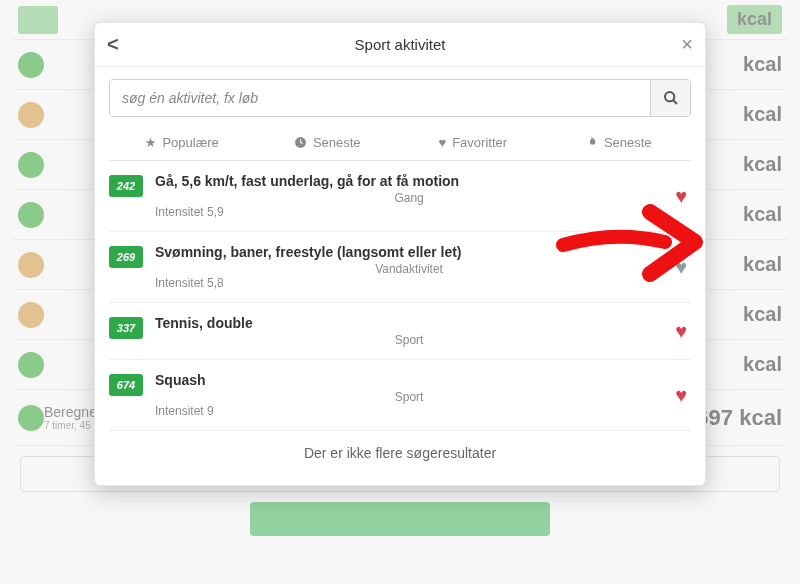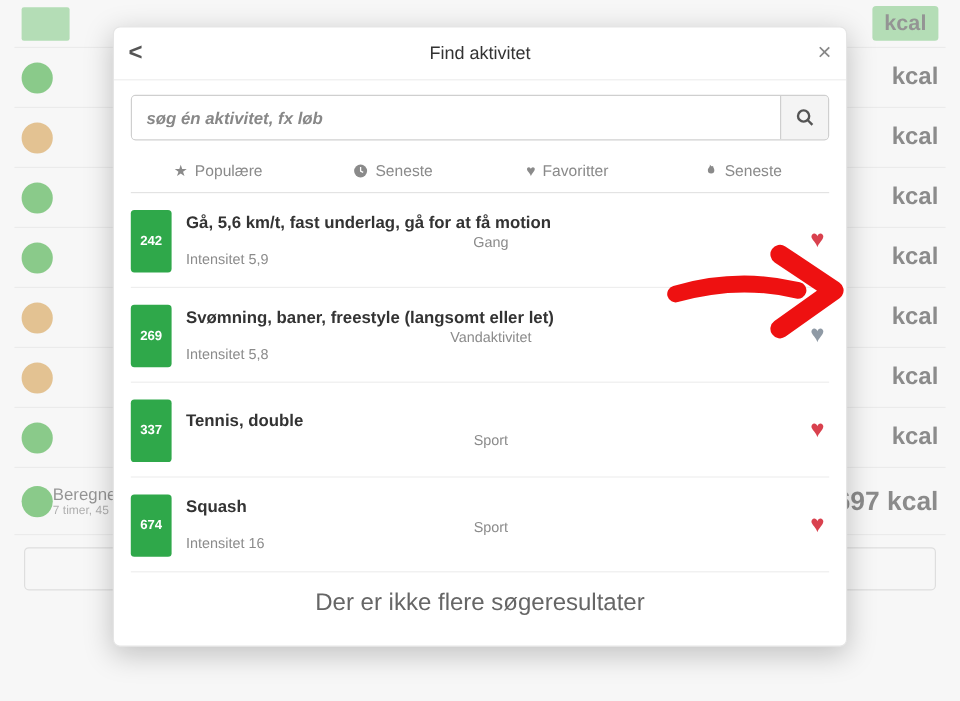--- a/index.html
+++ b/index.html
@@ -120,21 +120,21 @@
 
   .modal-body { padding: 12px 14px 6px; }
 
   .search-wrap {
     display:flex; width:100%;
     border:1px solid #cfcfcf; border-radius:4px;
     overflow:hidden;
   }
   .search-input {
     flex:1; border:none; outline:none;
-    padding: 10px 12px; font-size:14px; color:#ef4444;font-weight:bold;
+    padding: 10px 12px; font-size:14px; color:#ef4444;
   }
   .search-input::placeholder { color:#888; font-style: italic;}
   .search-btn {
     width: 40px;
     background:#f4f4f4;
     border-left:1px solid #cfcfcf;
     display:flex; align-items:center; justify-content:center;
     color:#555; cursor:pointer;
   }
 
@@ -158,41 +158,42 @@
   .result {
     display:flex;
     align-items:center;
     gap: 12px;
     padding: 12px 4px 12px 0;
     border-bottom:1px solid #eee;
   }
   .badge {
     background:#2fa84a; color:#fff;
     font-size: 11px; font-weight:600;
-    padding: 20px 7px; border-radius:3px;
+    padding: 5px 7px; border-radius:3px;
     min-width: 34px; text-align:center;
     align-self:flex-start;
     margin-top:2px;
+    font-style:italic;
   }
   .result-text { flex:1; }
   .result-title { font-size:14px; font-weight:700; color:#333; margin-bottom:2px;}
   .result-cat { font-size:12px; color:#8b8b8b;text-align:center; }
   .result-int { font-size:12px; color:#8b8b8b; }
   .heart {
     font-size: 20px;
     cursor:pointer;
     line-height:1;
   }
   .heart.fav { color:#d9414e; }
   .heart.nonfav { color:#8f9aa5; }
 
   .no-more {
     text-align:center;
     color:#666;
-    font-size:20px;
+    font-size:14px;
     padding: 14px 0 18px;
   }
 
   
   .arrow-annot {
     position:absolute;
     top: 200px;
     left: 555px;
     width: 170px;
     height: 90px;
@@ -265,21 +266,21 @@
   <div class="bg-bottom-green"></div>
 </div>
 
 <div class="scrim"></div>
 
 <div class="modal">
   <div class="modal-header">
     <div class="modal-back">
       <span>&lt;</span>
     </div>
-    <div class="modal-title">Find aktivitet</div>
+    <div class="modal-title">Sport aktivitet</div>
     <div class="modal-close">
       <span>×</span>
     </div>
   </div>
 
   <div class="modal-body">
     <div class="search-wrap">
       <input class="search-input" placeholder="søg én aktivitet, fx løb" style="">
       <div class="search-btn">
         <span>
@@ -354,21 +355,21 @@
         <div class="heart fav">
           <span>♥</span>
         </div>
       </div>
 
       <div class="result">
         <div class="badge">674</div>
         <div class="result-text">
           <div class="result-title">Squash</div>
           <div class="result-cat">Sport</div>
-          <div class="result-int">Intensitet 16</div>
+          <div class="result-int">Intensitet 9</div>
         </div>
         <div class="heart fav">
           <span>♥</span>
         </div>
       </div>
 
     </div>
 
     <div class="no-more">Der er ikke flere søgeresultater</div>
   </div>

